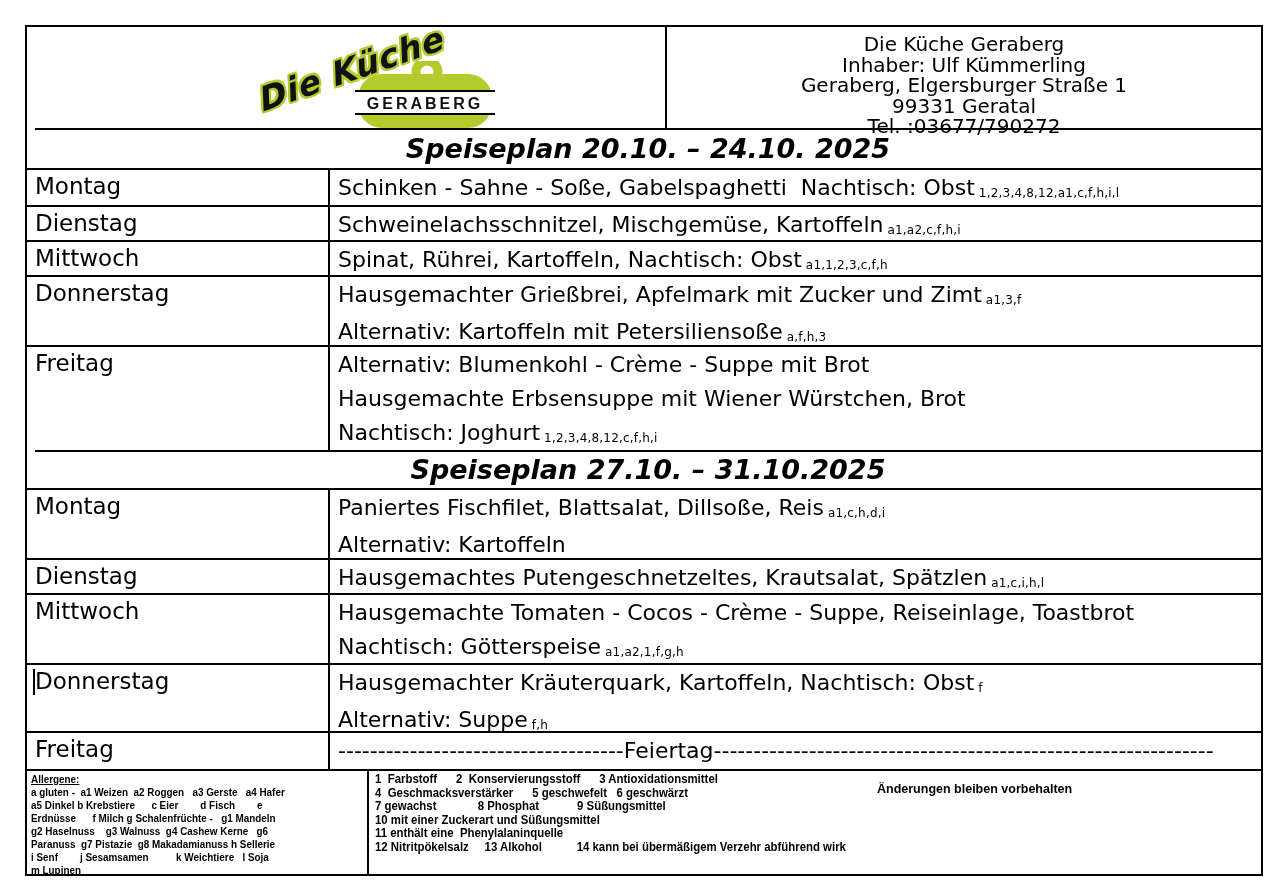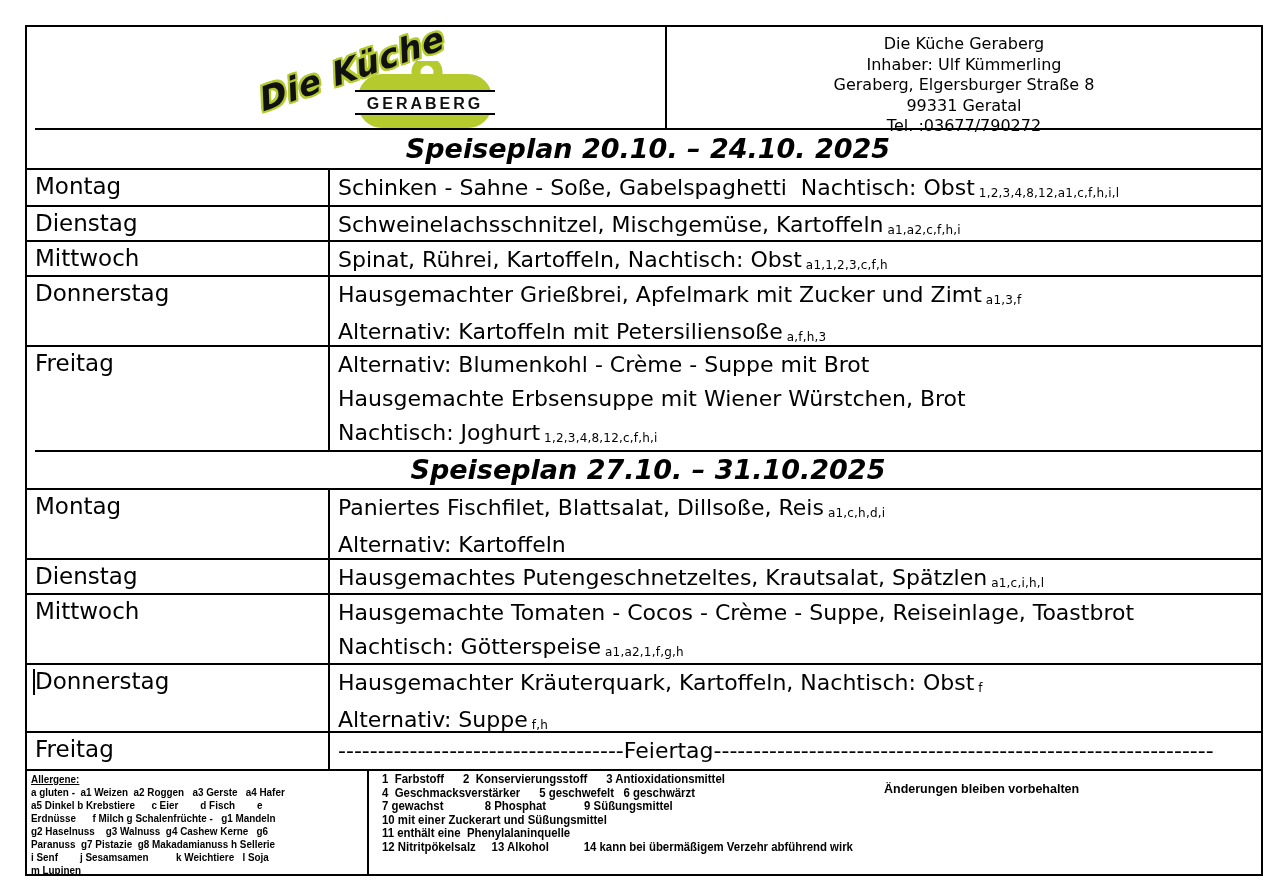--- a/index.html
+++ b/index.html
@@ -4,21 +4,21 @@
 <style>
   html,body{margin:0;padding:0;background:#fff;}
   .page{position:relative;width:1288px;height:893px;background:#fff;overflow:hidden;
         font-family:"DejaVu Sans",sans-serif;color:#000;}
   .doc{position:absolute;left:25px;top:25px;width:1238px;border:2px solid #000;box-sizing:border-box;background:#fff;}
   .row{display:flex;box-sizing:border-box;border-top:2px solid #000;}
   .row.first{border-top:none;}
   
   .hdr{height:101px;}
   .hdr-left{width:640px;border-right:2px solid #000;box-sizing:border-box;position:relative;}
-  .hdr-right{flex:1;text-align:center;padding-top:7px;font-size:16px;line-height:20.5px;}
+  .hdr-right{flex:1;text-align:center;padding-top:7px;font-size:20px;line-height:20.5px;}
   
   .logo{position:absolute;left:228px;top:6px;width:240px;height:95px;}
   .logo-script{position:absolute;left:0px;top:16px;transform:rotate(-19deg) skewX(-6deg);
     font-size:33px;font-weight:bold;font-style:italic;letter-spacing:1px;color:#111;
     text-shadow:2px 0 #b5cb2d,-2px 0 #b5cb2d,0 2px #b5cb2d,0 -2px #b5cb2d,2px 2px #b5cb2d,-2px -2px #b5cb2d,2px -2px #b5cb2d,-2px 2px #b5cb2d;
     white-space:nowrap;}
   .logo-pot{position:absolute;left:100px;top:28px;}
   
   .titlerow{display:block;text-align:center;font-style:italic;font-weight:600;box-sizing:border-box;border-top:2px solid #000;margin-left:8px;}
   .t1{height:40px;line-height:38px;font-size:27px;}
@@ -31,21 +31,21 @@
   .sub{font-size:12px;margin-left:4px;position:relative;top:2px;letter-spacing:0.2px;}
   .caret{display:inline-block;width:0;height:26px;border-left:2px solid #000;
          position:absolute;left:6px;top:4px;}
   .h37{height:37px;} .h35{height:35px;} .h70{height:70px;} .h105{height:105px;}
   .h68{height:68px;} .h38{height:38px;}
   
   .foot{height:105px;font-family:"Liberation Sans",sans-serif;font-weight:bold;}
   .foot-left{width:342px;border-right:2px solid #000;box-sizing:border-box;padding:2px 0 0 4px;overflow:hidden;}
   .foot-left .fl{white-space:pre;font-size:11.5px;line-height:13px;transform:scaleX(0.86);transform-origin:0 0;}
   .foot-left .fl.u{text-decoration:underline;}
-  .foot-right{flex:1;position:relative;padding:2px 0 0 6px;box-sizing:border-box;overflow:hidden;margin-left:7px;}
+  .foot-right{flex:1;position:relative;padding:2px 0 0 6px;box-sizing:border-box;overflow:hidden;}
   .foot-right .fm{white-space:pre;font-size:12px;line-height:13.5px;transform:scaleX(0.95);transform-origin:0 0;}
   .foot-note{position:absolute;left:508px;top:11px;font-size:12.5px;white-space:nowrap;}
 </style>
 </head>
 <body>
 
 <div class="page">
   <div class="doc">
 
     <div class="row first hdr">
@@ -56,21 +56,21 @@
             <circle cx="72" cy="11" r="11" fill="none" stroke="#b5cb2d" stroke-width="9"></circle>
             <rect x="3" y="13" width="134" height="54" rx="24" fill="#b5cb2d"></rect>
             <rect x="-4" y="30" width="148" height="23" fill="#ffffff" stroke="#000000" stroke-width="2"></rect>
             <text x="70" y="48" text-anchor="middle" font-family="Liberation Sans, sans-serif" font-size="16" font-weight="600" letter-spacing="3" fill="#111">GERABERG</text>
           </svg>
         </div>
       </div>
       <div class="hdr-right">
         <div>Die Küche Geraberg</div>
         <div>Inhaber: Ulf Kümmerling</div>
-        <div>Geraberg, Elgersburger Straße 8</div>
+        <div>Geraberg, Elgersburger Straße 1</div>
         <div>99331 Geratal</div>
         <div>Tel. :03677/790272</div>
       </div>
     </div>
 
     <div class="titlerow t1">Speiseplan 20.10. – 24.10. 2025</div>
 
     <div class="row h37">
       <div class="daycell"><span>Montag</span></div>
       <div class="mealcell">

